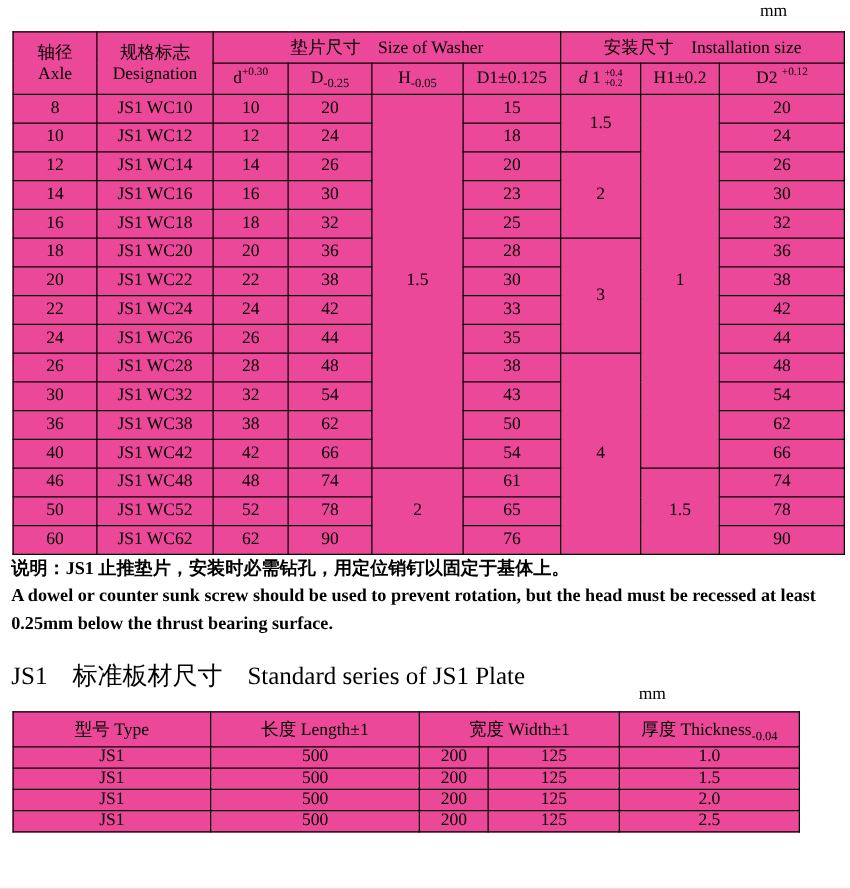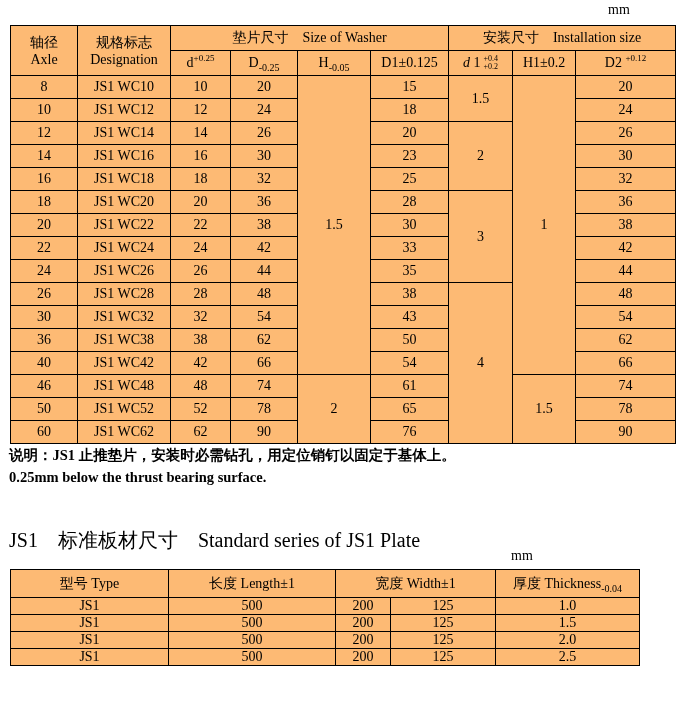--- a/index.html
+++ b/index.html
@@ -6,21 +6,21 @@
   html,body { margin:0; padding:0; }
   body {
     width:680px; height:711px; background:#ffffff; color:#000;
     font-family:"Liberation Serif","DejaVu Serif",serif;
     position:relative; overflow:hidden;
   }
   .unit-label { position:absolute; font-size:14px; }
   #unit-top { left:608px; top:2px; }
   #unit-t2  { left:511px; top:548px; }
 
-  table { border-collapse:collapse; table-layout:fixed; position:absolute; background:#fdba74; }
+  table { border-collapse:collapse; table-layout:fixed; position:absolute; background:#ec4899; }
   th, td {
     border:1px solid #000; text-align:center; vertical-align:middle;
     font-weight:normal; padding:0 1px; font-size:14px; overflow:hidden;
   }
 
   
   #table1 { left:10px; top:25px; width:665px; }
   #table1 thead th { height:25px; }
   #table1 tbody td { height:23px; }
   .hdr-two-line div { line-height:17px; font-size:14px; }
@@ -70,21 +70,21 @@
         <div>Axle</div>
       </th>
       <th rowspan="2" class="hdr-two-line">
         <div>规格标志</div>
         <div>Designation</div>
       </th>
       <th colspan="4">垫片尺寸　Size of Washer</th>
       <th colspan="3">安装尺寸　Installation size</th>
     </tr>
     <tr>
-      <th><span>d</span><sup>+0.25</sup></th>
+      <th><span>d</span><sup>+0.30</sup></th>
       <th><span>D</span><sub>-0.25</sub></th>
       <th><span>H</span><sub>-0.05</sub></th>
       <th>D1±0.125</th>
       <th>
         <span class="ital">d</span><span> 1</span><span class="stack">
             <span>+0.4</span>
             <span>+0.2</span>
           </span>
       </th>
       <th>H1±0.2</th>
@@ -226,20 +226,21 @@
         <td>62</td>
         <td>90</td>
         <td>76</td>
         <td>90</td>
       </tr>
     </tbody>
 </table>
 
 <div id="notes">
   <p>说明：JS1 止推垫片，安装时必需钻孔，用定位销钉以固定于基体上。</p>
+  <p>A dowel or counter sunk screw should be used to prevent rotation, but the head must be recessed at least</p>
   <p>0.25mm below the thrust bearing surface.</p>
 </div>
 
 <div id="section2-heading">JS1　标准板材尺寸　Standard series of JS1 Plate</div>
 <div class="unit-label" id="unit-t2">mm</div>
 
 <table id="table2">
   <colgroup>
     <col style="width:158px">
       <col style="width:167px">

